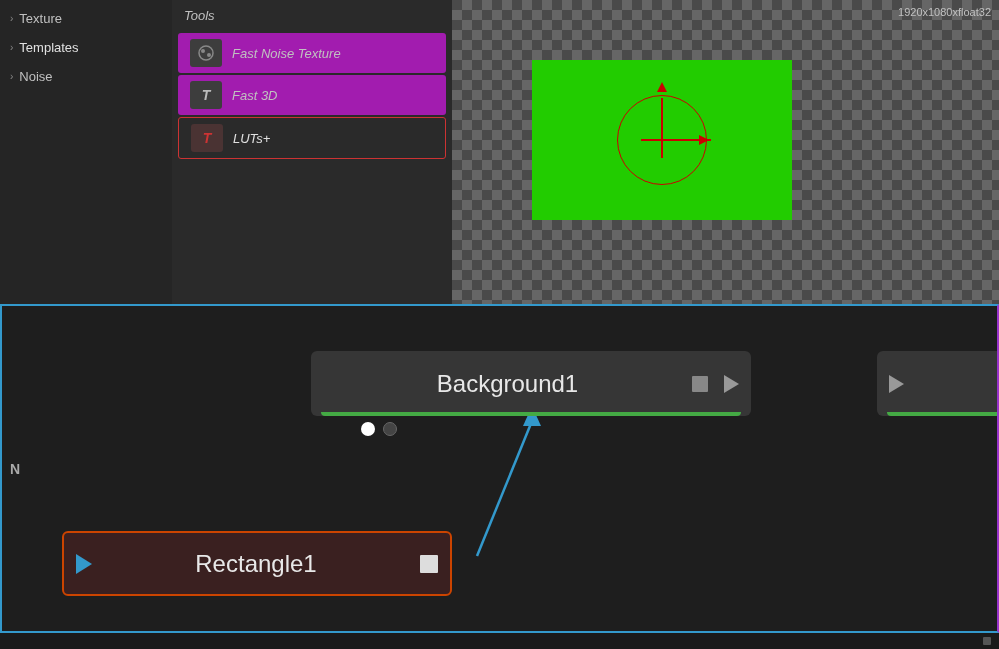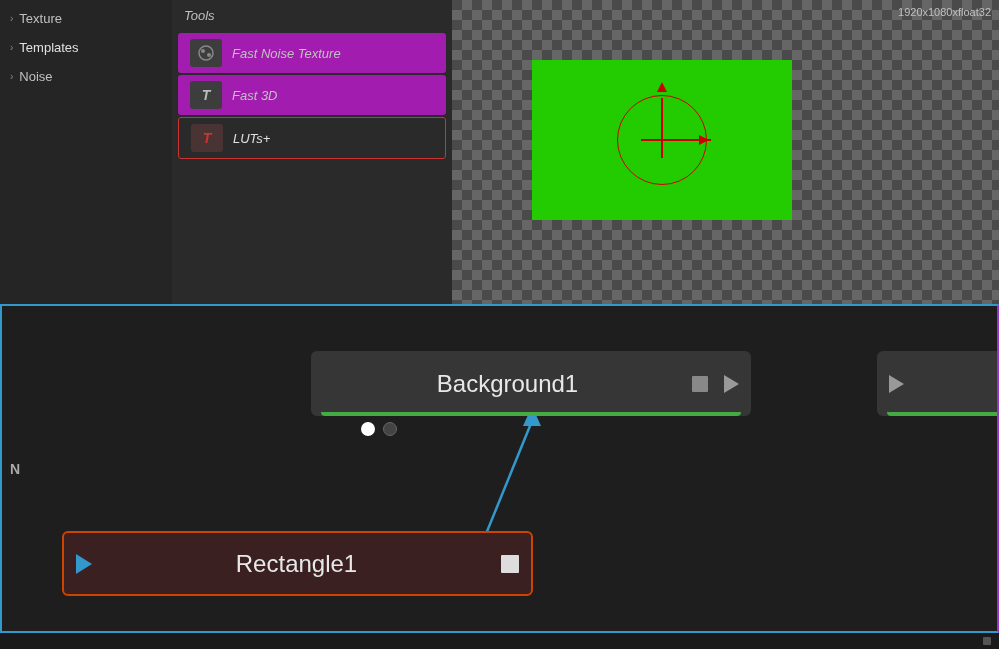--- a/index.html
+++ b/index.html
@@ -235,21 +235,21 @@
       border-radius: 50%;
     }
 
     .node-dot.white { background: #ffffff; }
     .node-dot.dark { background: #444; border: 1px solid #666; }
 
     
     .node-rect1 {
       bottom: 35px;
       left: 60px;
-      width: 471px;
+      width: 390px;
       height: 65px;
       background: #3a2020;
       border: 2px solid #cc4400;
       border-radius: 6px;
       display: flex;
       align-items: center;
       justify-content: space-between;
       padding: 15px 12px;
     }
 

